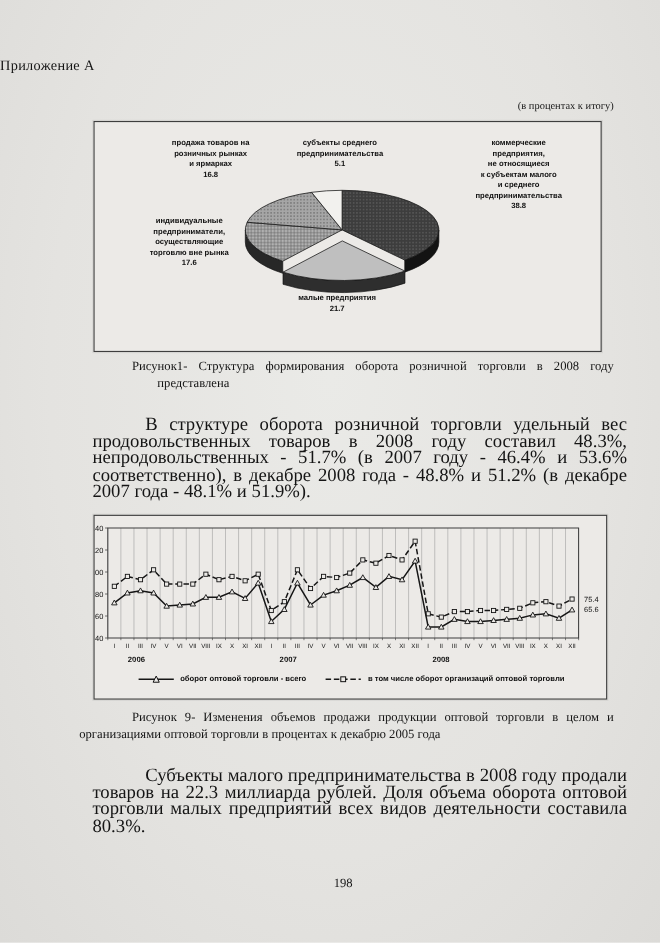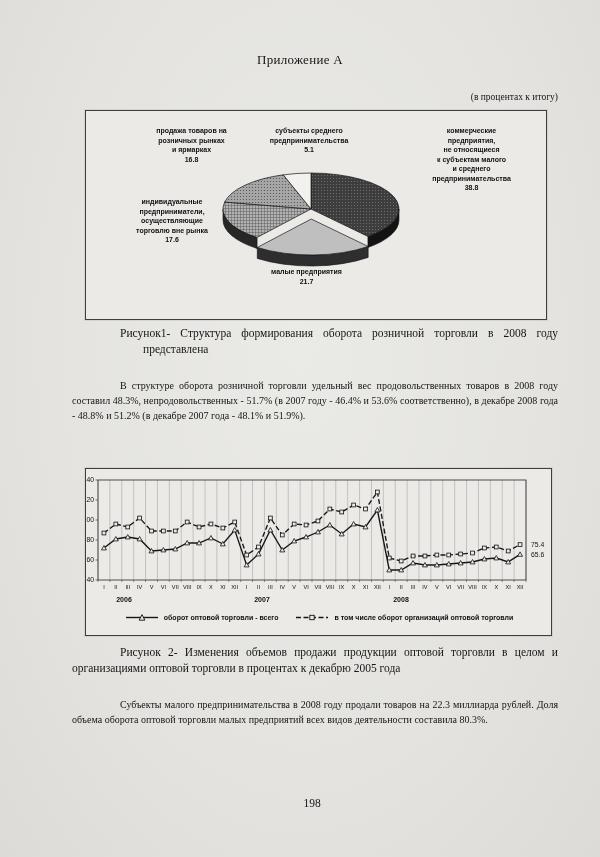--- a/index.html
+++ b/index.html
@@ -6,21 +6,21 @@
   body{
     width:600px;height:857px;
     background:radial-gradient(ellipse at 50% 40%, #eaeae7 0%, #e4e3e0 60%, #dcdbd8 100%);
     font-family:"Liberation Serif", serif;
     color:#151515;
     position:relative;
     overflow:hidden;
   }
   .abs{position:absolute;}
   .page-title{
-    top:52px;left:0;width:600px;text-align:center;
+    top:52px;left:0;width:600px;
     font-size:13px;letter-spacing:0.3px;
   }
   .units-note{
     top:92px;right:42px;font-size:9.5px;margin-left:12px;
   }
   .panel{
     background:#eceae7;
     border:1px solid #3e3e3e;
     box-shadow:0 0 0 1px rgba(120,120,120,0.15);
   }
@@ -41,22 +41,22 @@
   .pie-svg{position:absolute;left:0;top:0;}
   .caption{
     left:72px;width:486px;
     font-size:11.5px;line-height:16px;
     text-align:justify;
     font-family:Liberation Serif, serif;
   }
   .caption-1{top:325px;padding-left:71px;text-indent:-23px;width:415px;}
   .caption-2{top:644px;text-indent:48px;}
   .para{
-    left:72px;width:486px;
-    font-size:10px;line-height:15.2px;
+    left:84px;width:486px;
+    font-size:17px;line-height:15.2px;
     text-align:justify;text-indent:48px;
   }
   .para-1{top:378px;}
   .para-2{top:697px;}
   .page-number{
     top:797px;left:0;width:600px;text-align:center;font-size:11.5px;padding-left:12px;
   }
   .legend-row{
     position:absolute;left:0;top:144px;width:100%;
     display:flex;justify-content:center;align-items:center;gap:16px;
@@ -342,17 +342,17 @@
     <span class="legend-item">
       <svg width="36" height="9" viewBox="0 0 36 9">
         <line x1="2" y1="4.5" x2="34" y2="4.5" stroke="#161616" stroke-width="1.4" stroke-dasharray="5 2.5"></line>
         <rect x="15.8" y="2.3" width="4.4" height="4.4" fill="#eceae7" stroke="#111" stroke-width="0.9"></rect>
       </svg>
       <span>в том числе оборот организаций оптовой торговли</span>
     </span>
   </div>
 </div>
 
-<div class="abs caption caption-2">Рисунок 2- Изменения объемов продажи продукции оптовой торговли в целом и организациями оптовой торговли в процентах к декабрю 2005 года</div>
+<div class="abs caption caption-2">Рисунок 9- Изменения объемов продажи продукции оптовой торговли в целом и организациями оптовой торговли в процентах к декабрю 2005 года</div>
 
 <div class="abs para para-2">Субъекты малого предпринимательства в 2008 году продали товаров на 22.3 миллиарда рублей. Доля объема оборота оптовой торговли малых предприятий всех видов деятельности составила 80.3%.</div>
 
 <div class="abs page-number">198</div>
 
 </body></html>

